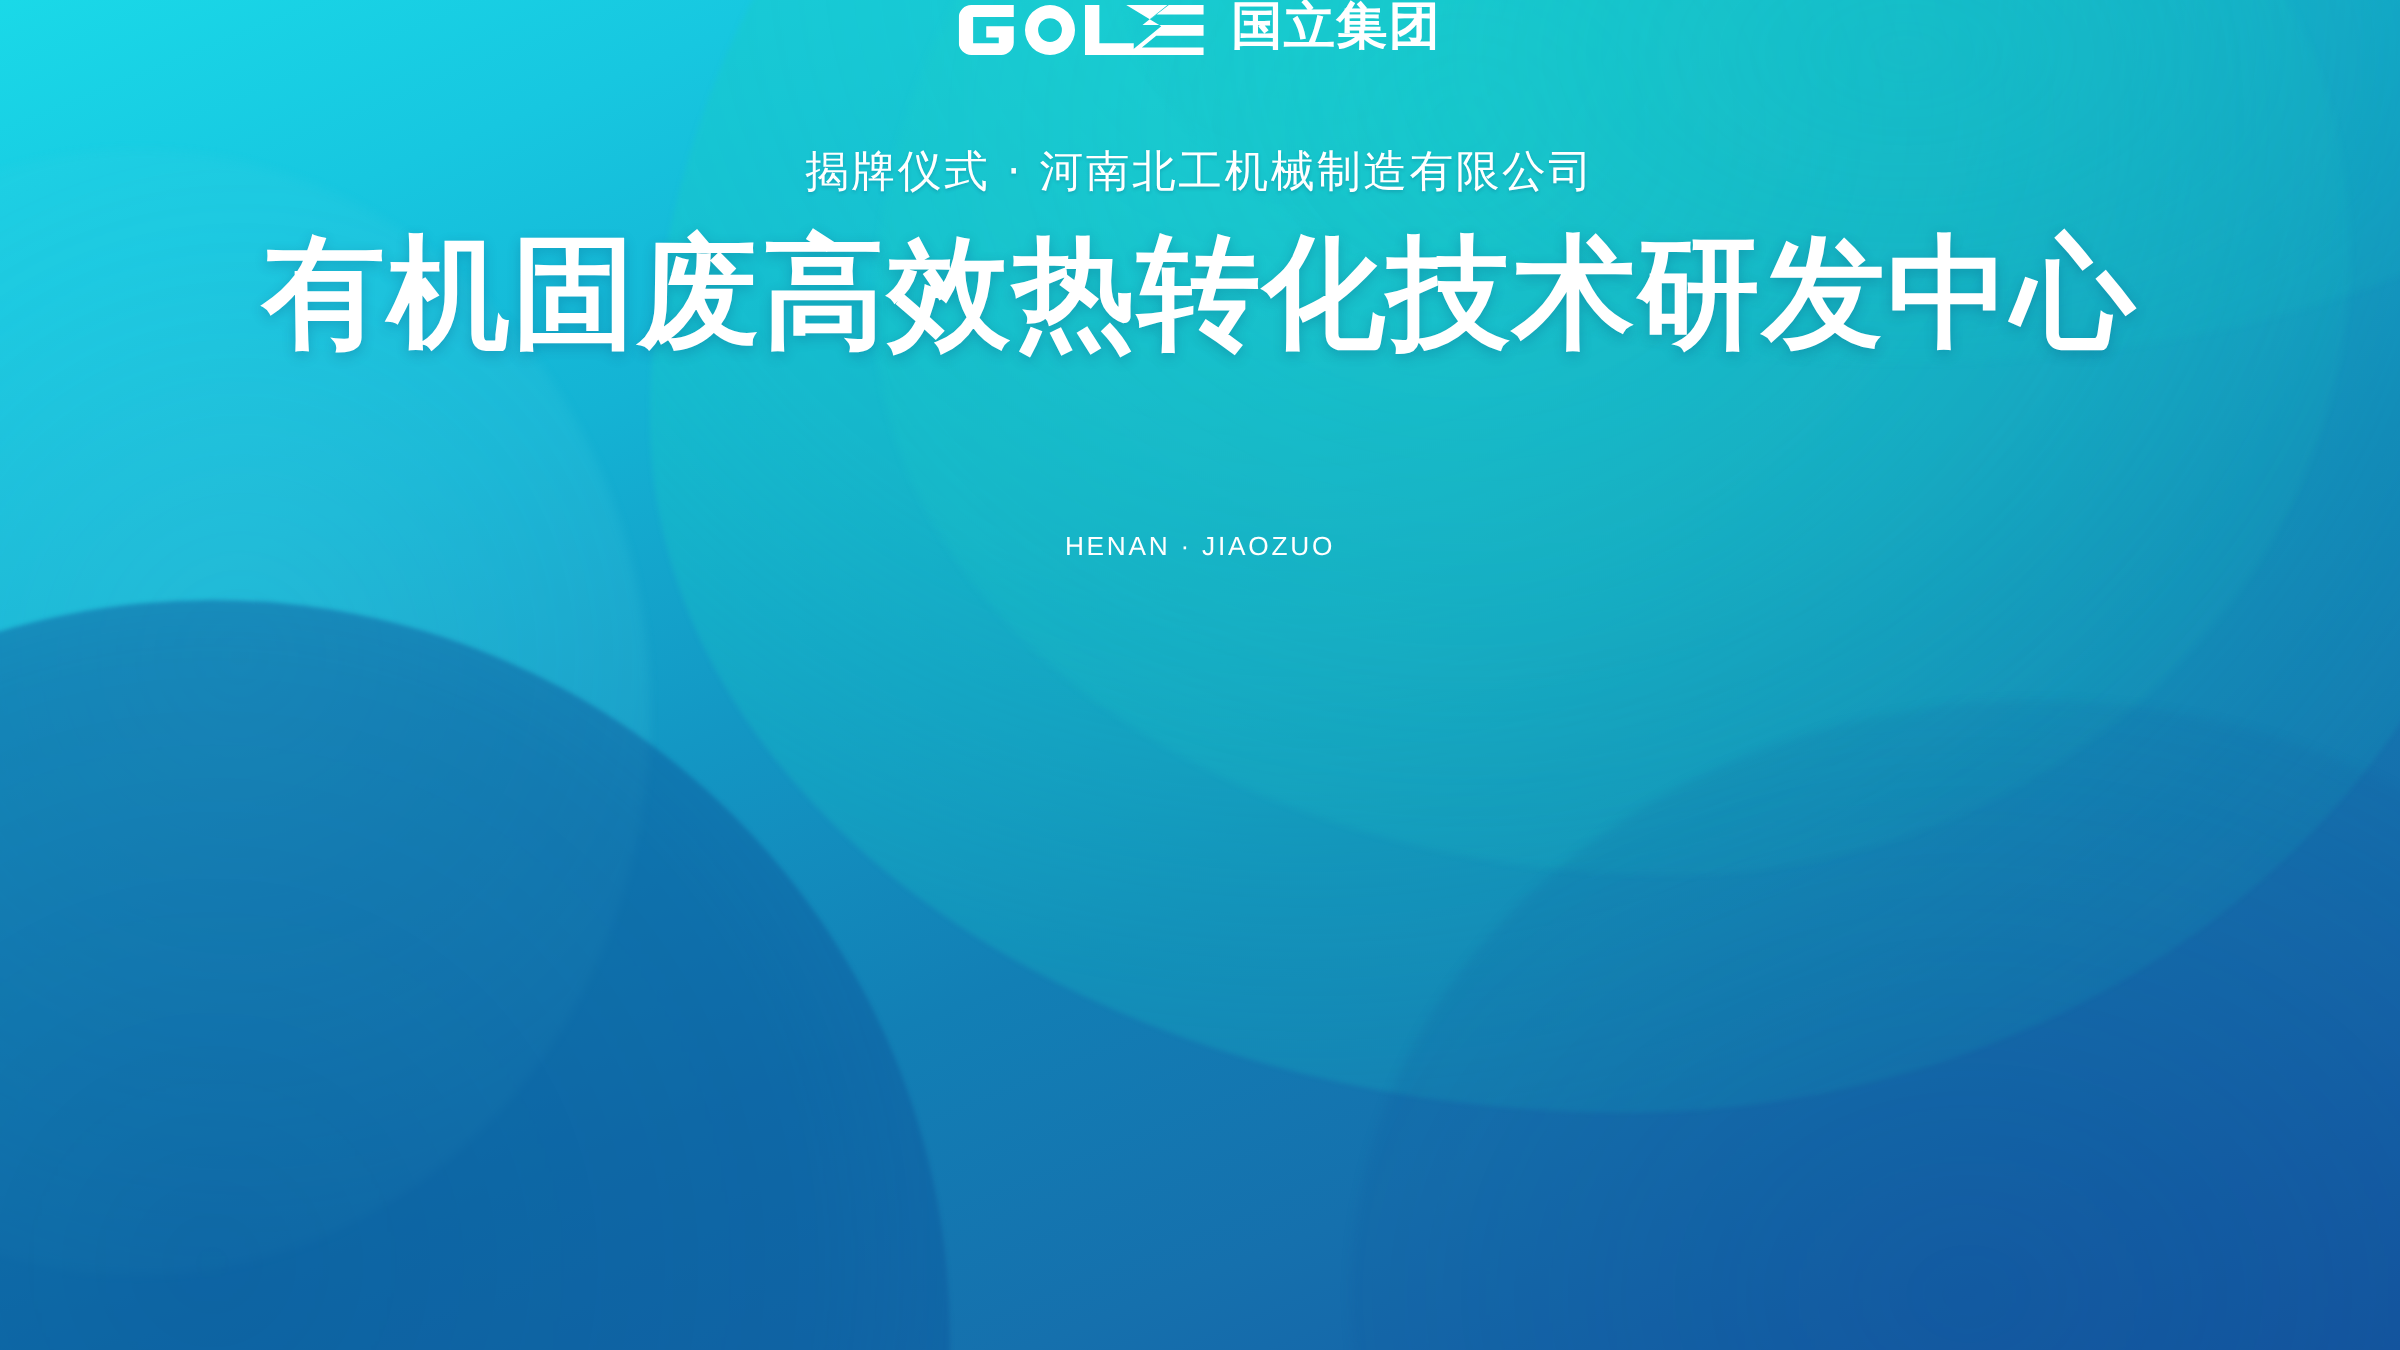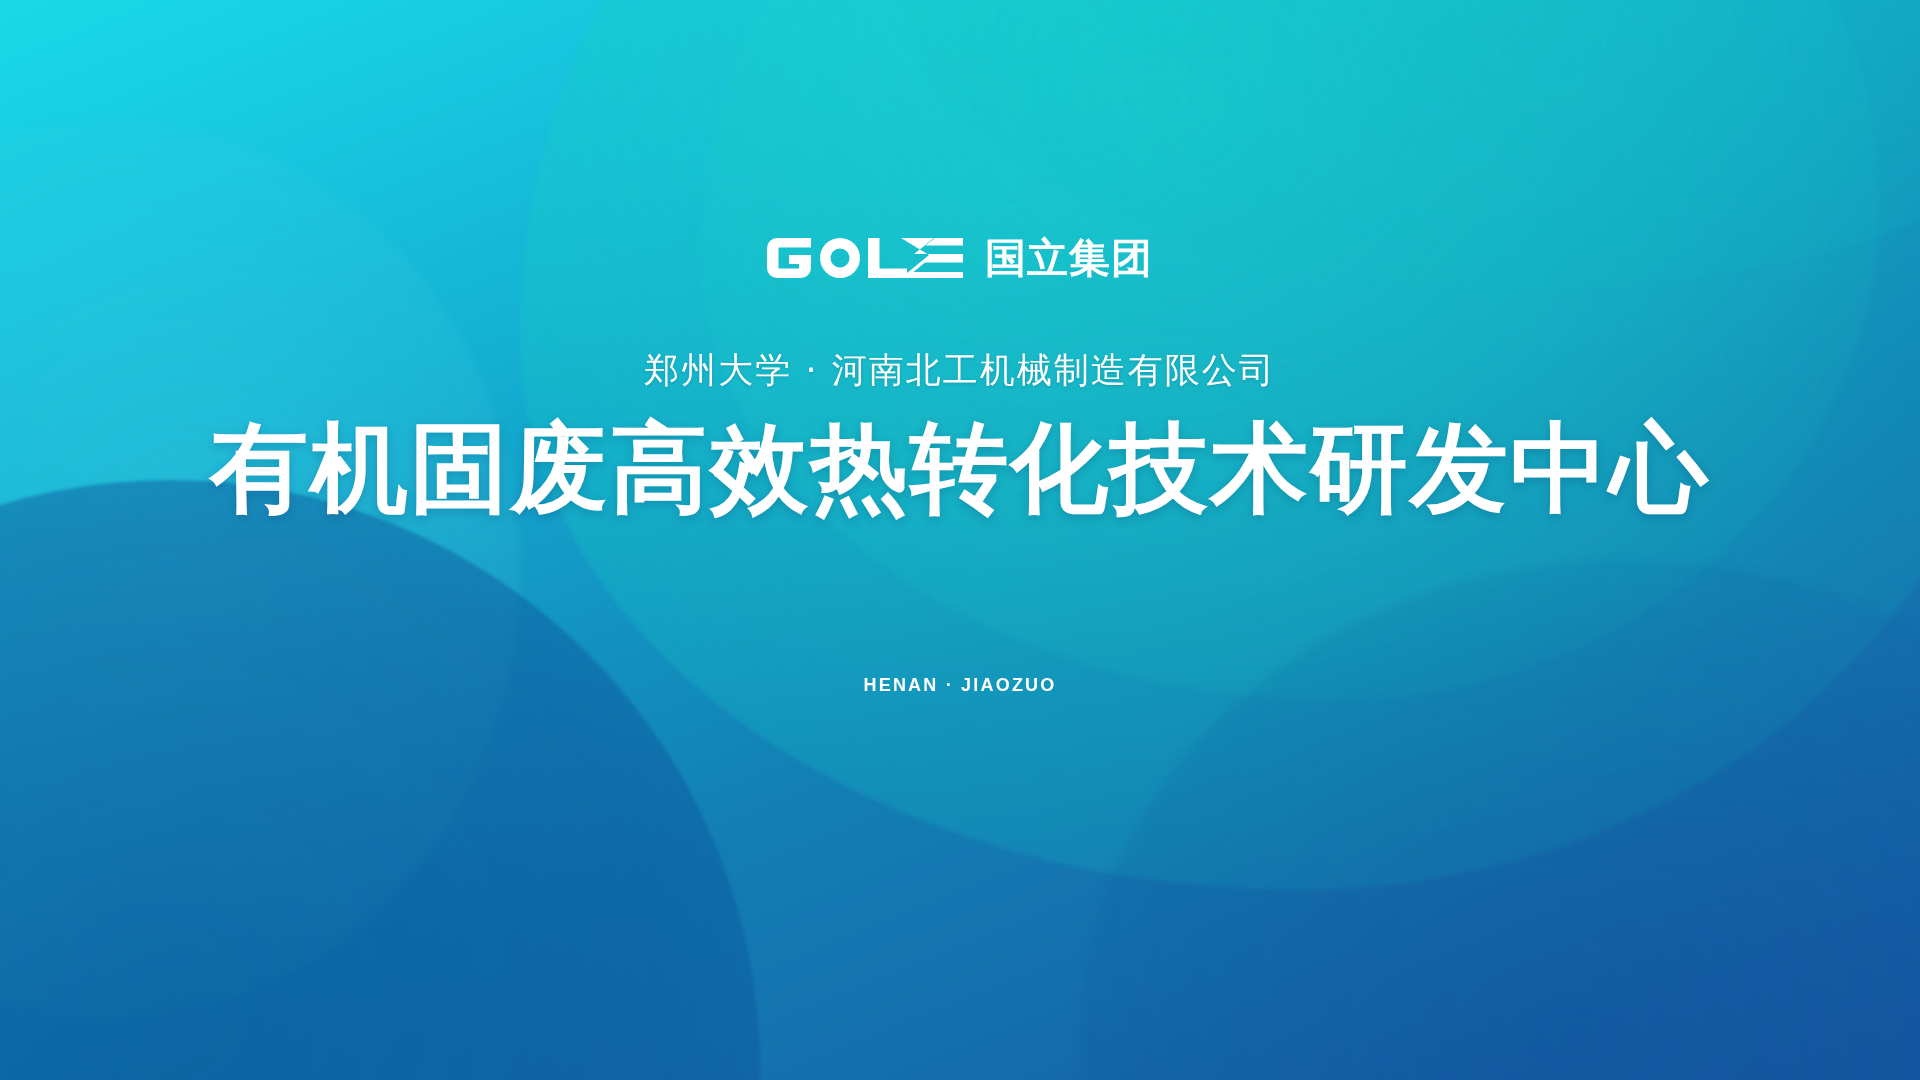--- a/index.html
+++ b/index.html
@@ -121,23 +121,22 @@
     position: absolute;
     inset: 0;
     display: flex;
     flex-direction: column;
     align-items: center;
   }
 
   
   #brand {
     display: flex;
-    align-items: center;
+    align-items: flex-start;
     gap: 22px;
-    margin-top: 233px;
     height: 50px;
   }
   #brand-mark { display: block; }
   #brand-cn {
     color: #ffffff;
     font-size: 41px;
     font-weight: 700;
     letter-spacing: 1px;
     line-height: 1;
     white-space: nowrap;
@@ -165,24 +164,24 @@
     font-size: 98px;
     line-height: 1.24;
     letter-spacing: 2px;
     text-shadow: 0 3px 10px rgba(5, 50, 95, 0.22);
     font-family: "DejaVu Sans", "Liberation Sans", sans-serif;
   }
   #headline .hl-line { display: block; white-space: nowrap; }
 
   
   #locale {
-    margin-top: 80px;
-    color: #ffffff;
-    font-size: 18px;
-    font-weight: 700;
+    margin-top: 64px;
+    color: #ffffff;
+    font-size: 21px;
+    font-weight: 400;
     letter-spacing: 2.2px;
     white-space: nowrap;
     font-family: "Liberation Sans", sans-serif;
   }
 </style>
 </head>
 <body>
 
 <div id="stage">
 
@@ -207,21 +206,21 @@
                                 M73 14.5 A9.5 9.5 0 1 1 73 33.5 A9.5 9.5 0 1 1 73 14.5 Z"></path>
 
         <path fill="#ffffff" d="M101 4 H112.5 V34.5 H140 V44 H101 Z"></path>
 
         <path fill="#ffffff" d="M196 4 H167 L147 20 H196 V28.5 H158 L146.5 38 H196 V44 H134 L162 21 L134 4 Z"></path>
         <path fill="#ffffff" d="M150 18 L168 4 H196 V11.5 H158 Z"></path>
       </svg>
       <div id="brand-cn">国立集团</div>
     </div>
 
-    <div id="subtitle">郑州大学  ·  河南北工机械制造有限公司</div>
+    <div id="subtitle">揭牌仪式  ·  河南北工机械制造有限公司</div>
 
     <h1 id="headline">
       <span class="hl-line">有机固废高效热转化技术研发中心</span>
     </h1>
 
     <div id="locale">HENAN · JIAOZUO</div>
 
   </div>
 </div>
 

